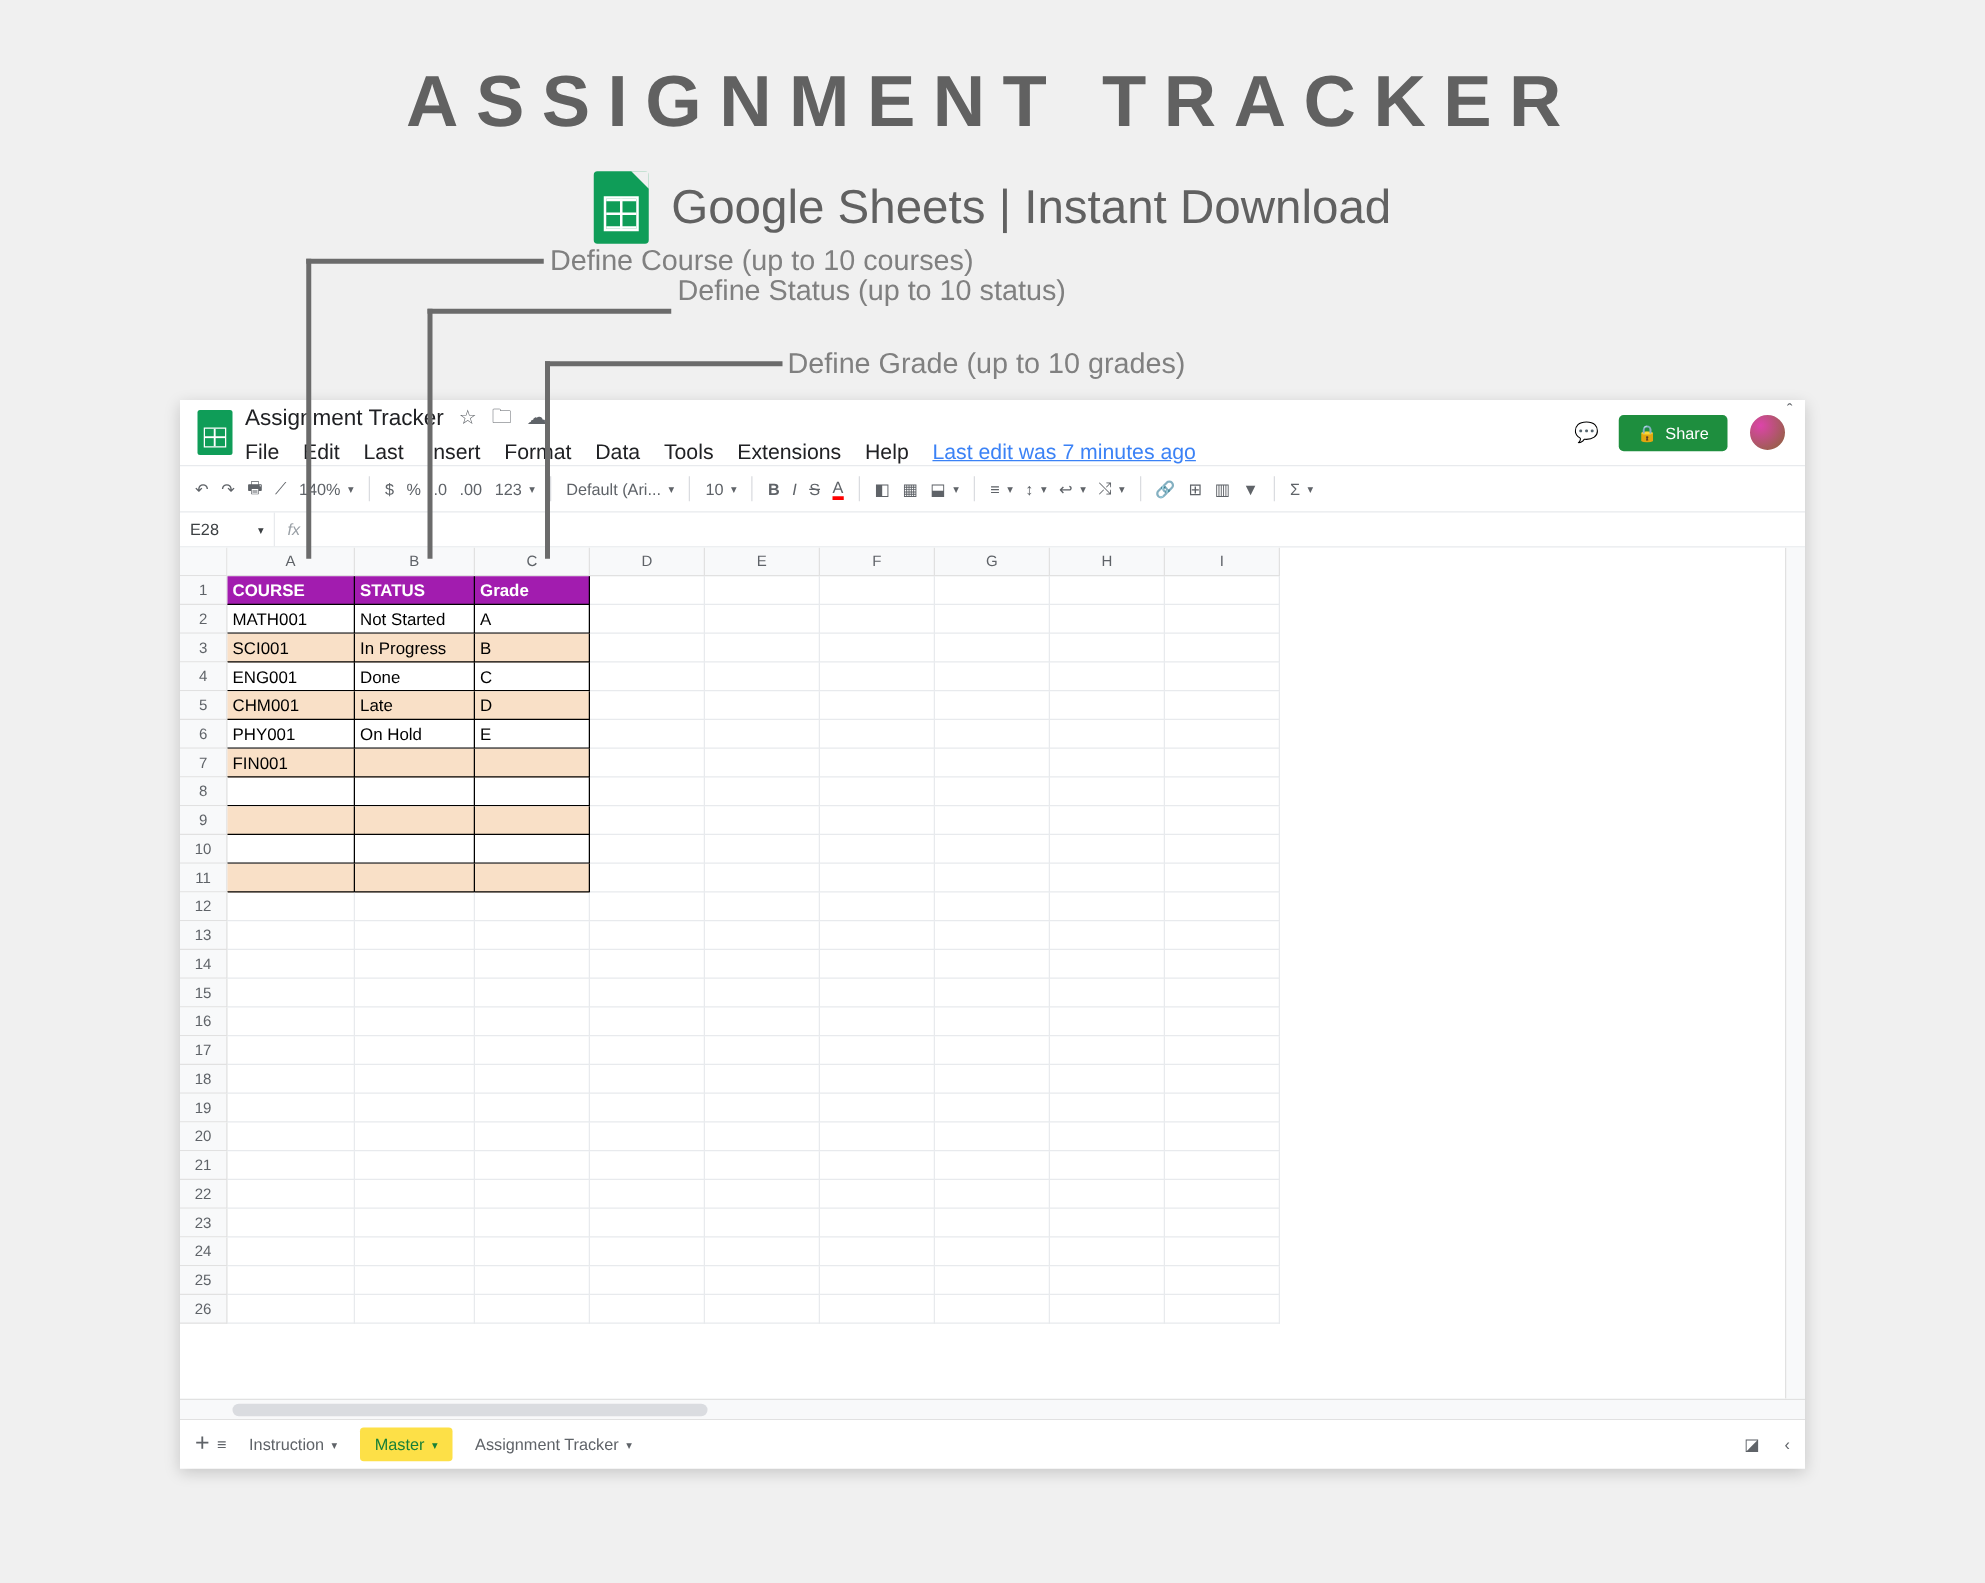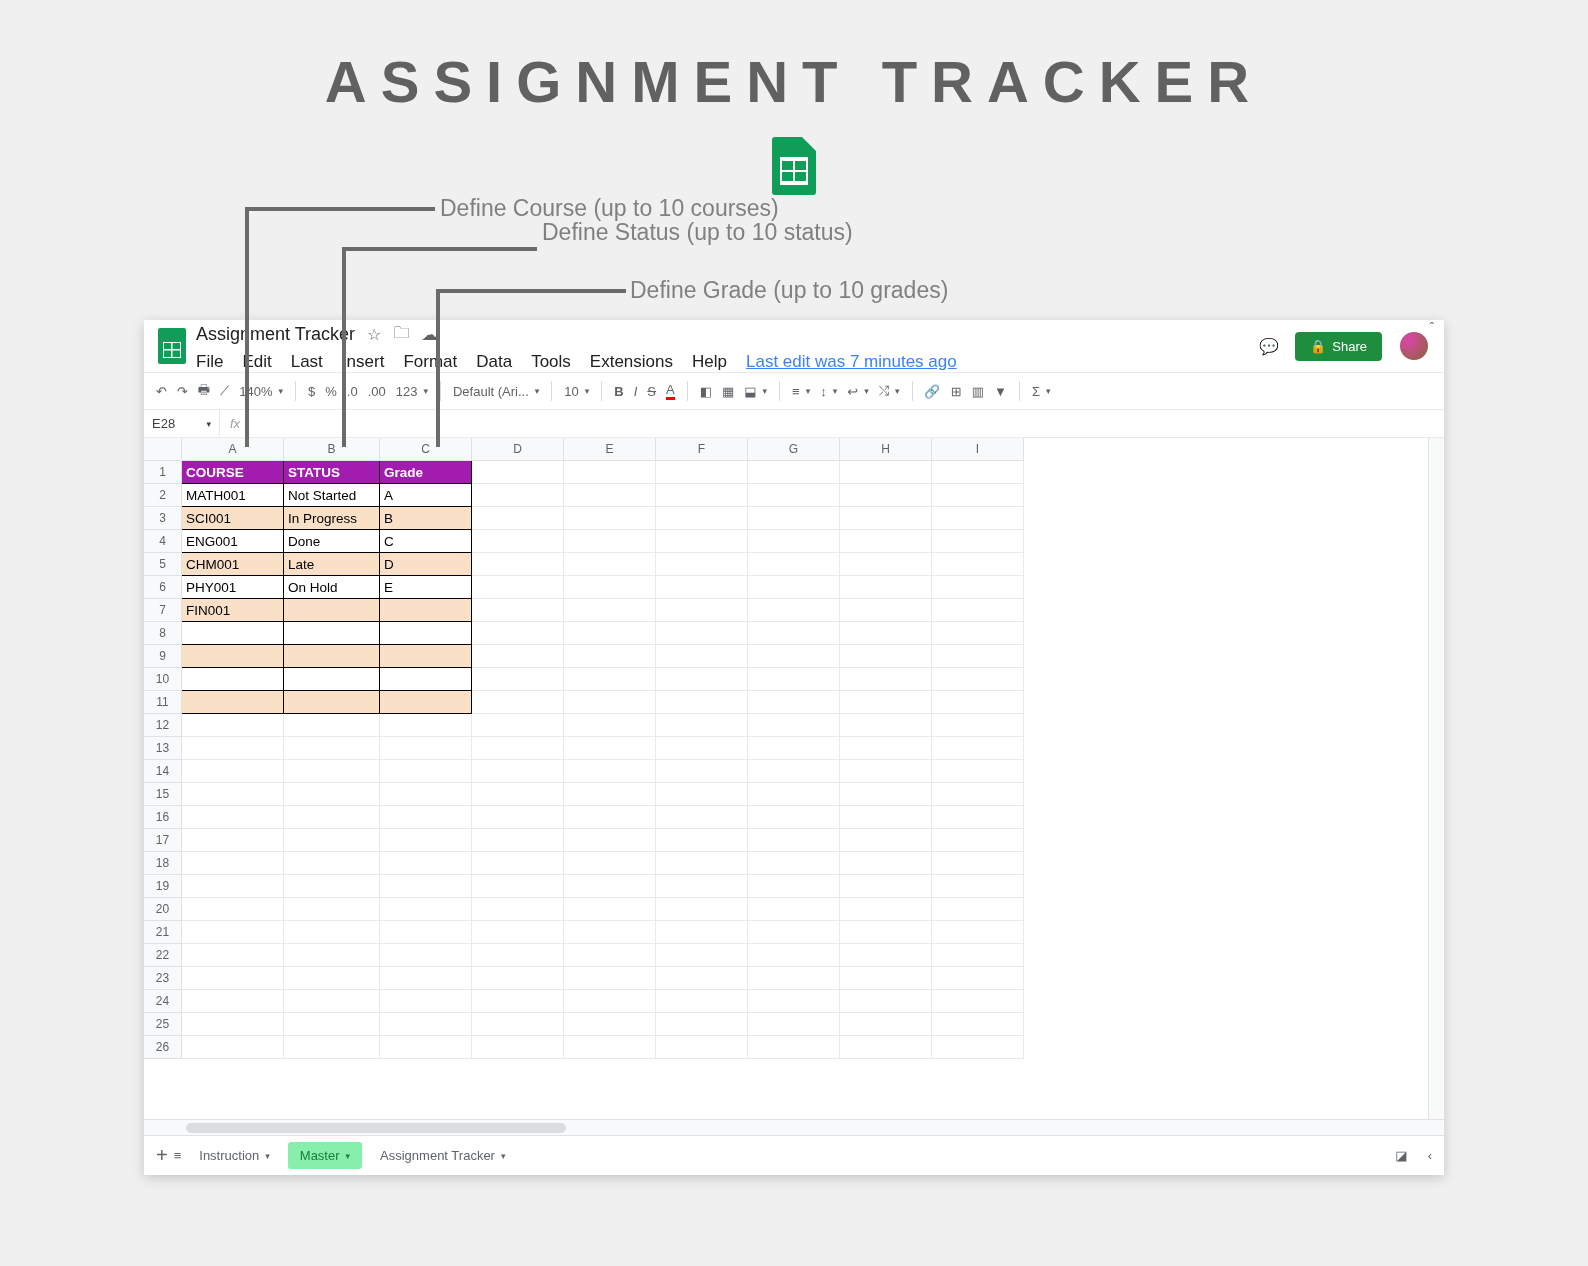--- a/index.html
+++ b/index.html
@@ -46,32 +46,33 @@
 .rhdr{background:#f8f9fa;color:#5f6368;text-align:center;border-right:1px solid #e1e1e1;border-bottom:1px solid #e1e1e1;display:flex;align-items:center;justify-content:center;font-size:12px}
 .cell{border-right:1px solid #e8eaed;border-bottom:1px solid #e8eaed;padding:0 4px;display:flex;align-items:center;white-space:nowrap;overflow:hidden}
 .th{background:#a21caf;color:#fff;font-weight:700;border-right:1px solid #000;border-bottom:1px solid #000}
 .td{border-right:1px solid #000;border-bottom:1px solid #000;color:#000}
 .alt{background:#f9e0c7}
 .corner{background:#f8f9fa;border-right:1px solid #e1e1e1;border-bottom:1px solid #e1e1e1}
 .btm-scroll{height:16px;background:#f8f9fa;border-top:1px solid #e1e1e1;position:relative}
 .btm-scroll::before{content:"";position:absolute;left:42px;width:380px;top:3px;height:10px;background:#dadce0;border-radius:5px}
 .sheet-tabs{height:40px;border-top:1px solid #e1e1e1;display:flex;align-items:center;padding:0 12px;gap:6px;font-size:13px;color:#5f6368}
 .tab{padding:6px 12px;border-radius:3px;display:flex;align-items:center;gap:6px}
-.tab.active{color:#188038;background:#86efac;font-weight:500}
+.tab.active{color:#188038;background:#fde047;font-weight:500}
 .tab-dd{font-size:9px}
 .spacer{flex:1}
 .vsb{position:absolute;right:0;top:0;width:16px;bottom:0;background:#f8f9fa;border-left:1px solid #e1e1e1}
 .exp{position:absolute;right:10px;top:0;color:#5f6368}
 </style>
 </head>
 <body>
 
 <div class="hero-title">ASSIGNMENT TRACKER</div>
 <div class="hero-sub">
   <div class="sheets-icon"></div>
+  <div class="hero-sub-text">Google Sheets | Instant Download</div>
 </div>
 
 <div class="callouts">
   <div class="line l1h"></div>
     <div class="line l1v"></div>
   <div class="line l2h"></div>
     <div class="line l2v"></div>
   <div class="line l3h"></div>
     <div class="line l3v"></div>
   <div class="callout c1">Define Course  (up to 10 courses)</div>

